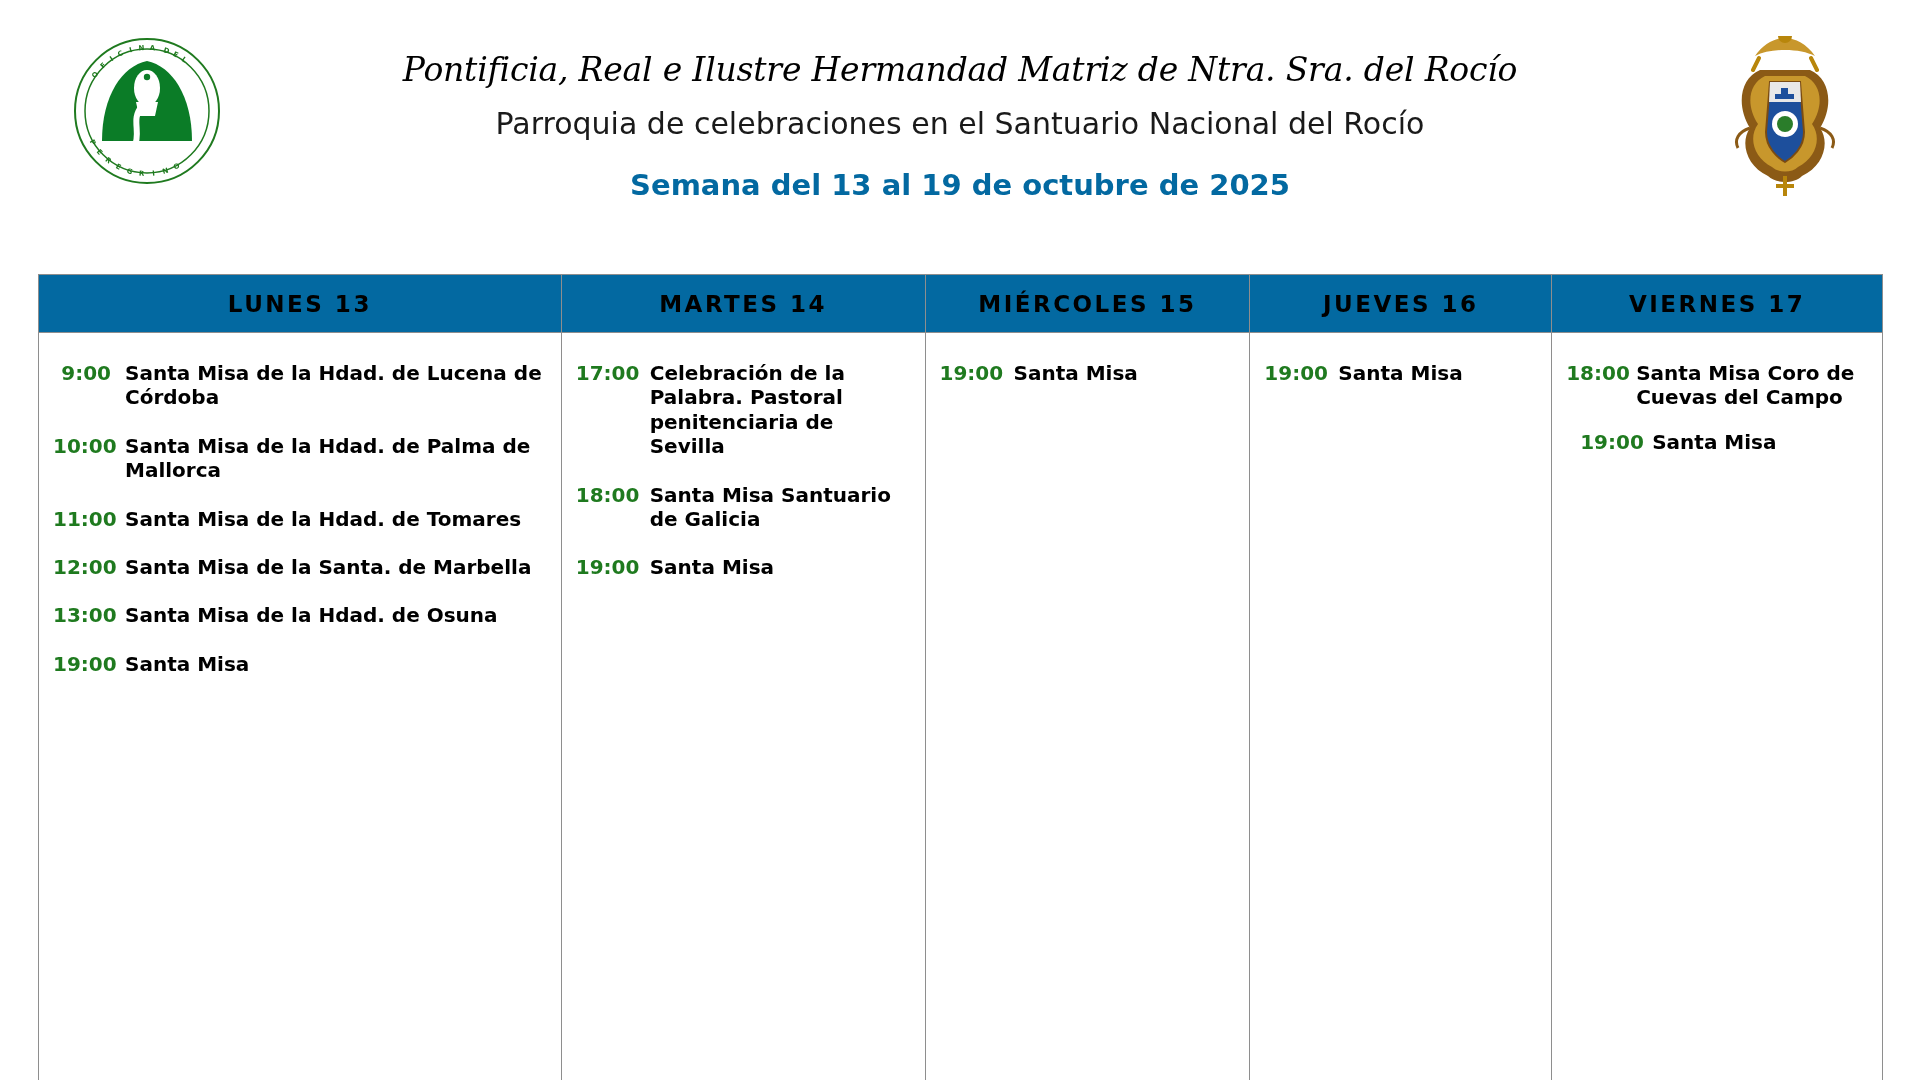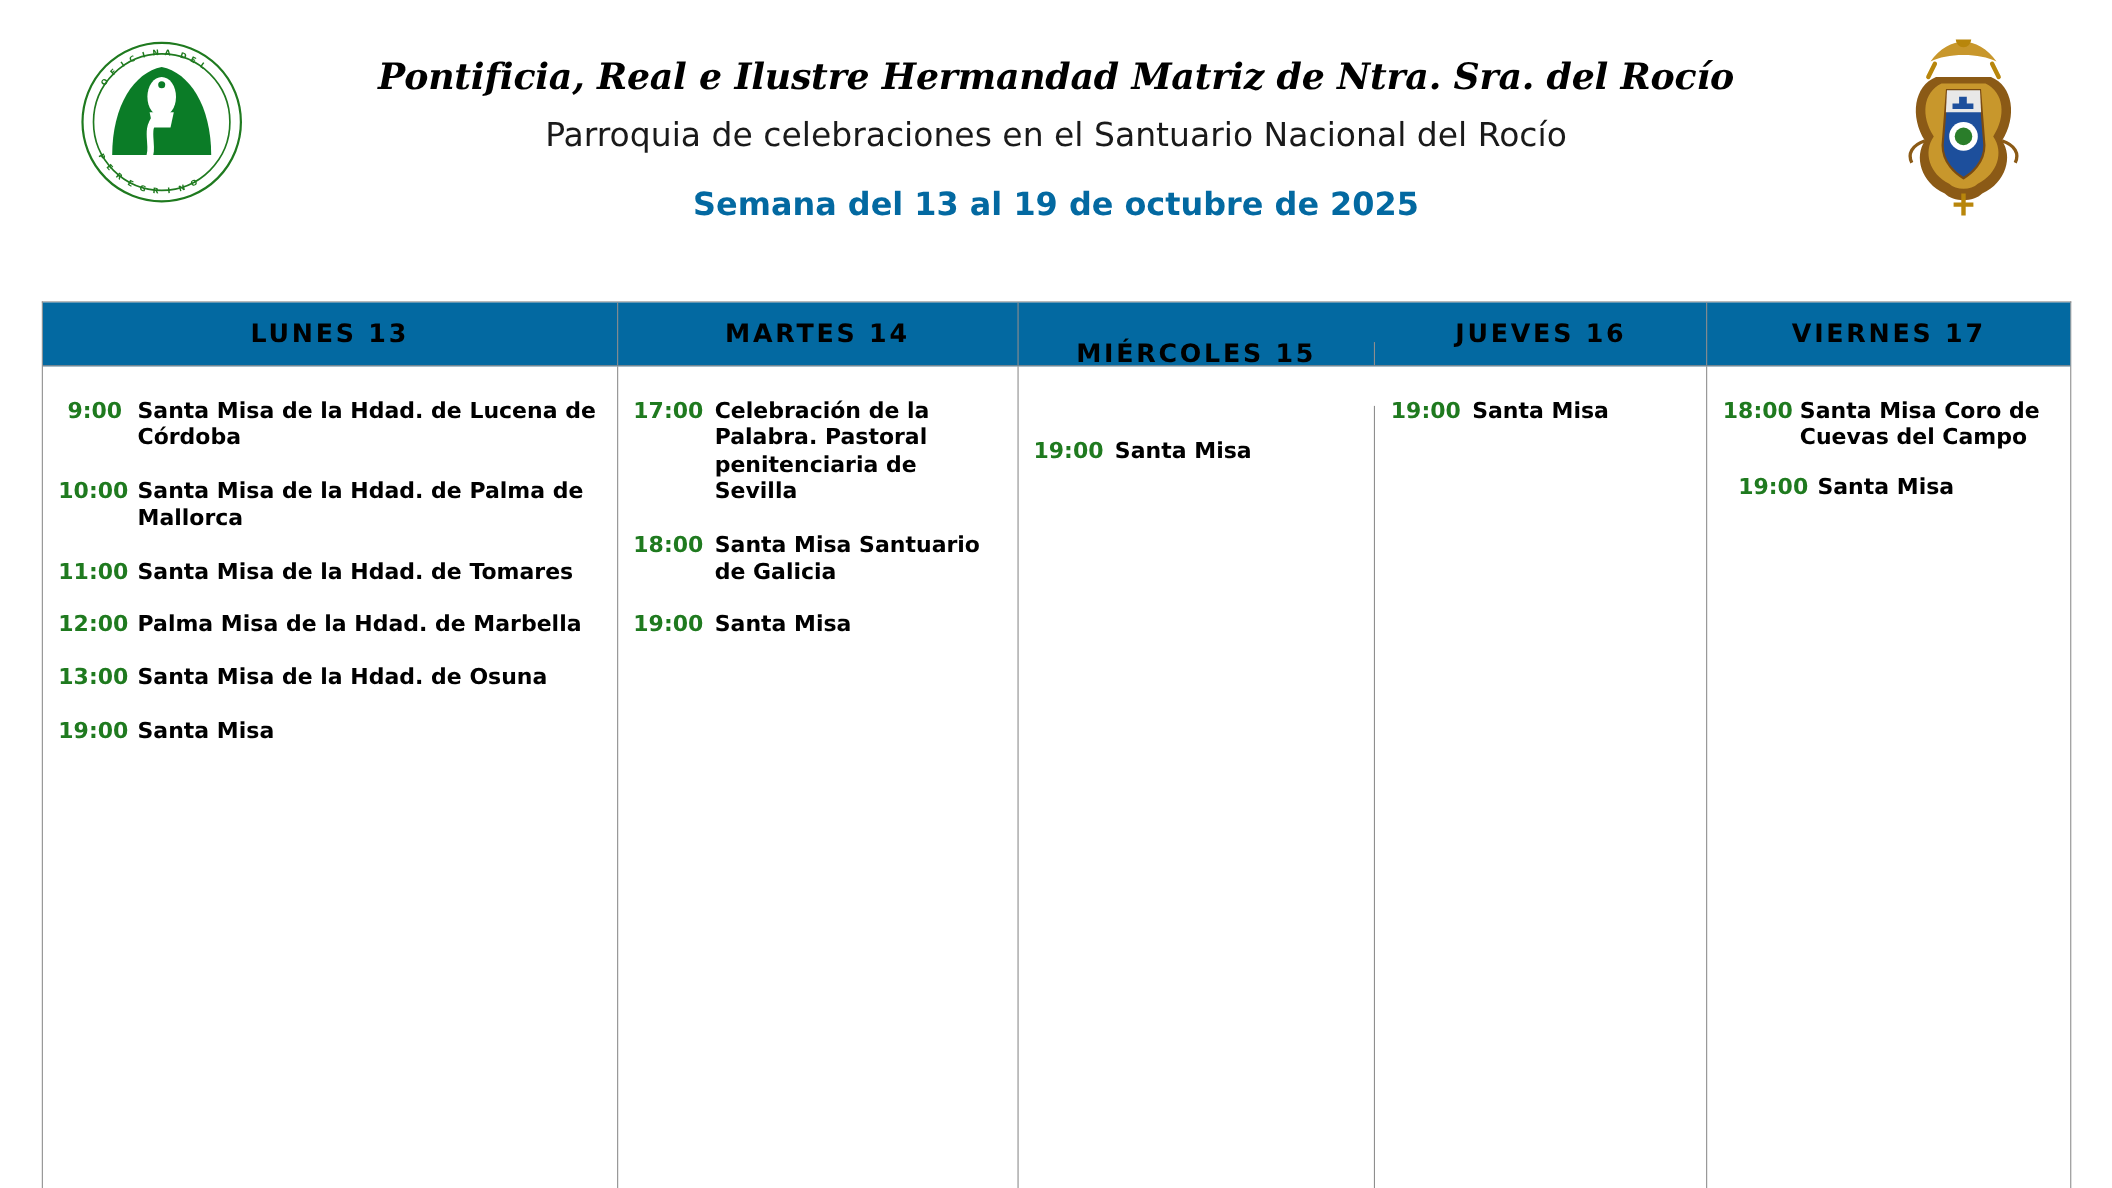--- a/index.html
+++ b/index.html
@@ -38,21 +38,21 @@
     top: 36px;
     width: 130px;
     height: 160px;
   }
   .titles {
     text-align: center;
     padding: 0 260px;
   }
   .title-main {
     font-family: "DejaVu Serif", serif;
-    font-weight: bold;
+    font-weight: normal;
     font-style: italic;
     font-size: 33px;
     color: #000000;
     letter-spacing: -0.2px;
     line-height: 1.2;
     margin: 24px 0 0 0;
   }
   .title-sub {
     font-family: "DejaVu Sans", sans-serif;
     font-size: 30px;
@@ -108,21 +108,21 @@
   .col-body {
     border-right: 1px solid #8e8e8e;
     padding: 28px 0 0 0;
     position: relative;
   }
   .col-body:last-child { border-right: none; }
 
   
   .w1 { width: 523px; }
   .w2 { width: 364px; }
-  .w3 { width: 325px; margin-top: 36px; }
+  .w3 { width: 325px; }
   .w4 { width: 302px; }
   .w5 { width: 330px; }
 
   .event {
     display: flex;
     align-items: flex-start;
     margin-bottom: 22px;
     padding: 0 10px 0 14px;
   }
   .ev-time {
@@ -253,21 +253,21 @@
         <div class="event">
           <span class="ev-time">10:00</span>
           <span class="ev-desc">Santa Misa de la Hdad. de Palma de Mallorca</span>
         </div>
         <div class="event">
           <span class="ev-time">11:00</span>
           <span class="ev-desc">Santa Misa de la Hdad. de Tomares</span>
         </div>
         <div class="event">
           <span class="ev-time">12:00</span>
-          <span class="ev-desc">Palma Misa de la Hdad. de Marbella</span>
+          <span class="ev-desc">Santa Misa de la Santa. de Marbella</span>
         </div>
         <div class="event">
           <span class="ev-time">13:00</span>
           <span class="ev-desc">Santa Misa de la Hdad. de Osuna</span>
         </div>
         <div class="event">
           <span class="ev-time">19:00</span>
           <span class="ev-desc">Santa Misa</span>
         </div>
       </div>

